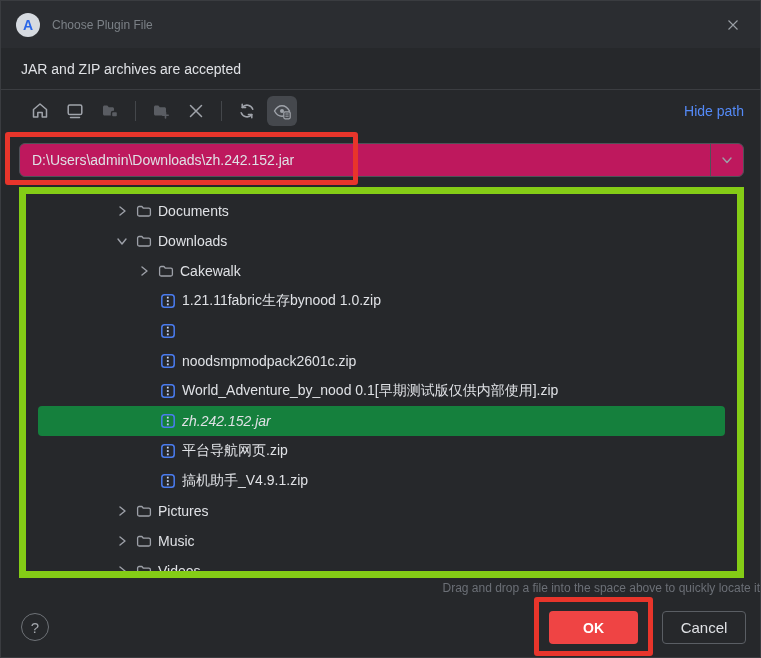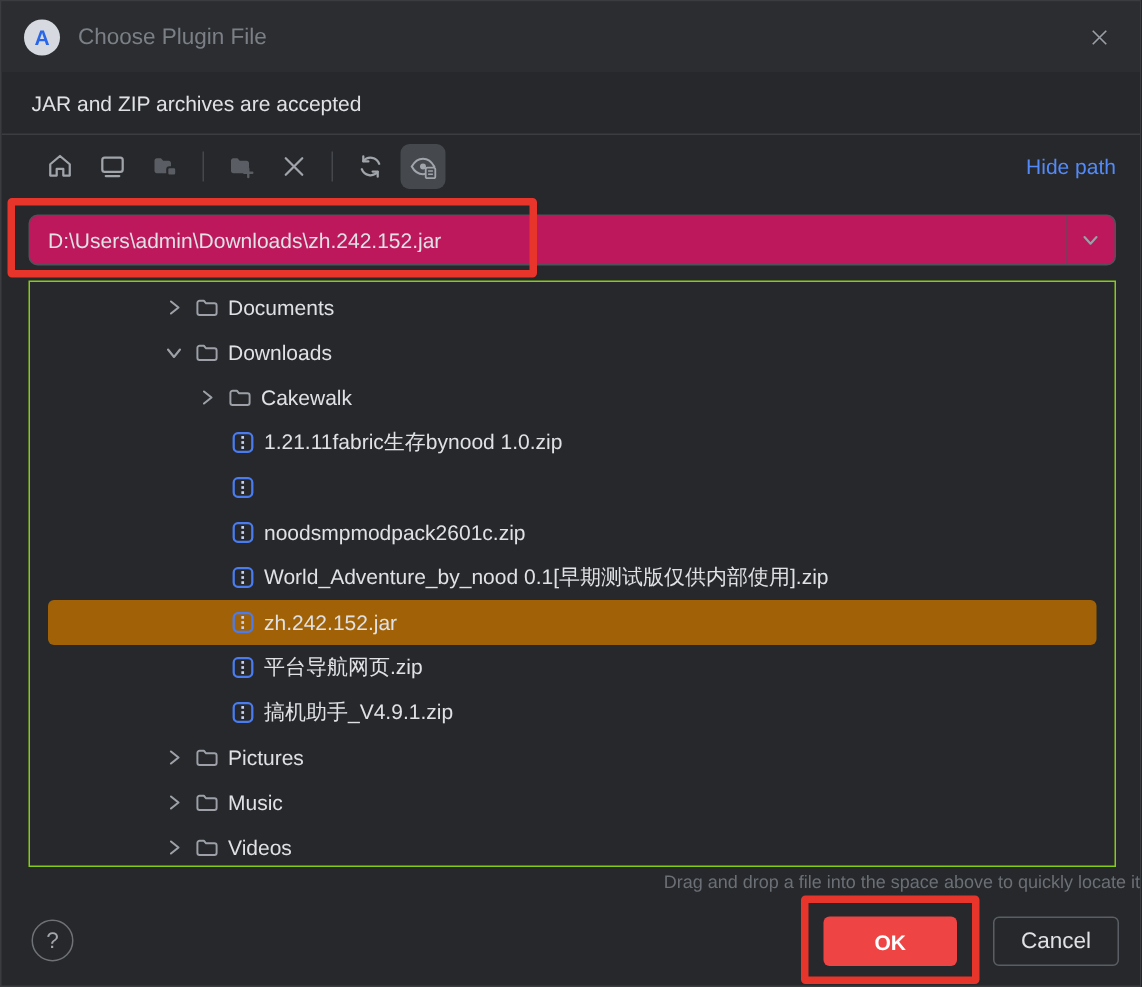--- a/index.html
+++ b/index.html
@@ -3,44 +3,44 @@
 <meta charset="utf-8">
 <style>
   html,body{margin:0;padding:0;background:#17181b;}
   *{box-sizing:border-box;font-family:"Liberation Sans","DejaVu Sans",sans-serif;}
   .window{position:relative;width:761px;height:658px;background:#26282b;border:1px solid #3a3c40;overflow:hidden;}
 
   
   .titlebar{position:absolute;left:0;top:0;width:100%;height:47px;background:#2b2d31;display:flex;align-items:center;}
   .app-icon{width:24px;height:24px;border-radius:50%;background:#d6dae0;margin-left:15px;display:flex;align-items:center;justify-content:center;
             color:#2a66e8;font-weight:bold;font-size:14px;line-height:1;}
-  .title{margin-left:12px;font-size:15px;color:#7b8086;}
+  .title{margin-left:12px;font-size:12px;color:#7b8086;}
   .close-btn{position:absolute;right:10px;top:8px;width:34px;height:32px;display:flex;align-items:center;justify-content:center;background:transparent;border:none;cursor:pointer;}
 
   
   .subheader{position:absolute;left:0;top:47px;width:100%;height:42px;border-bottom:1px solid #3b3d41;display:flex;align-items:center;}
   .subheader span{margin-left:20px;font-size:14px;color:#dfe1e5;}
 
   
   .toolbar{position:absolute;left:24px;top:92px;height:36px;display:flex;align-items:center;gap:5px;}
   .tb-btn{width:30px;height:30px;border:none;background:transparent;border-radius:6px;display:flex;align-items:center;justify-content:center;padding:0;cursor:pointer;}
   .tb-btn.active{background:#45484d;}
   .tb-sep{width:1px;height:20px;background:#44474b;margin:0 5px;}
   .ic{display:flex;align-items:center;justify-content:center;}
   .hide-path{position:absolute;right:16px;top:92px;height:36px;display:flex;align-items:center;font-size:14px;color:#548af7;text-decoration:none;cursor:pointer;}
 
   
   .pathfield{position:absolute;left:18px;top:142px;width:725px;height:34px;background:#be185d;border:1px solid #4f5258;border-radius:6px;display:flex;align-items:center;}
   .pathfield input{flex:1;height:100%;background:transparent;border:none;outline:none;color:#dfe1e5;font-size:14px;padding:0 12px;}
   .combo-arrow{width:33px;height:100%;border-left:1px solid #4f5258;display:flex;align-items:center;justify-content:center;cursor:pointer;}
 
   
-  .treepanel{position:absolute;left:18px;top:186px;width:725px;height:391px;border:1px solid #84cc16;background:#26282b;overflow:hidden;padding-top:2px;}
+  .treepanel{position:absolute;left:18px;top:186px;width:725px;height:391px;border:7px solid #84cc16;background:#26282b;overflow:hidden;padding-top:2px;}
   .row{display:flex;align-items:center;height:30px;margin:0 12px;border-radius:4px;cursor:default;}
-  .row.selected{background:#a16207;}
+  .row.selected{background:#15803d;font-style:italic;}
   .row .tw{width:16px;height:16px;margin-right:6px;flex:0 0 16px;display:flex;align-items:center;justify-content:center;}
   .row .label{font-size:14px;color:#dfe1e5;white-space:nowrap;}
   .row.lvl1{padding-left:76px;}
   .row.lvl2{padding-left:98px;}
   .row.file{padding-left:122px;}
 
   .hint{position:absolute;left:0;top:580px;width:100%;text-align:right;font-size:12px;color:#6b6f76;}
 
   
   .help-btn{position:absolute;left:20px;top:612px;width:28px;height:28px;border-radius:50%;border:1.5px solid #6e7277;background:transparent;color:#a3a7ad;font-size:15px;display:flex;align-items:center;justify-content:center;cursor:pointer;padding:0;}

